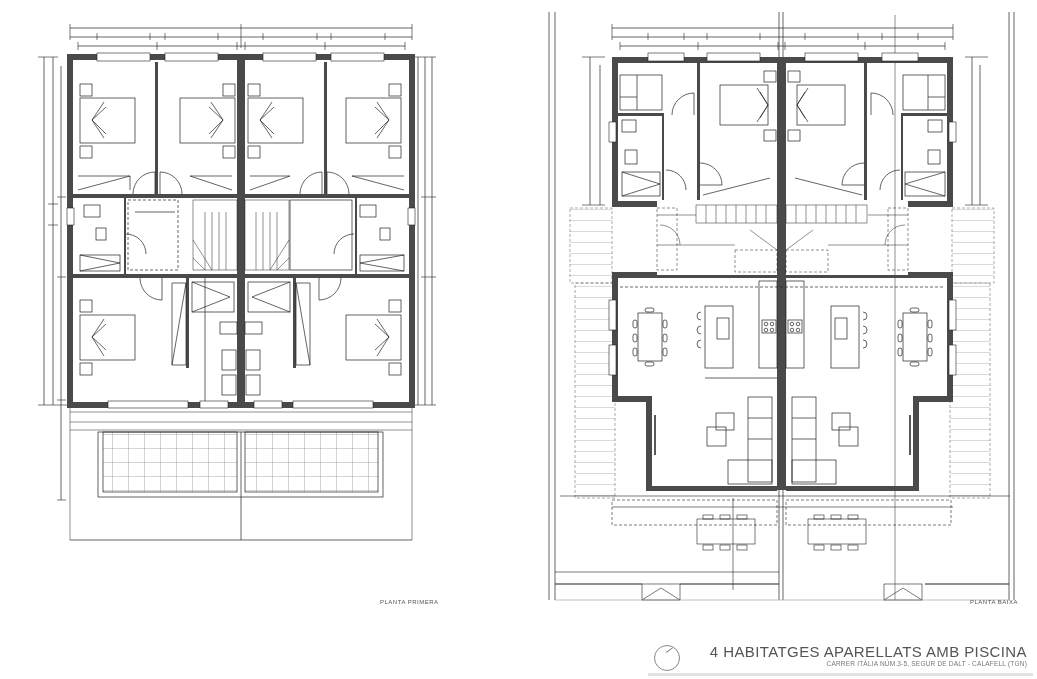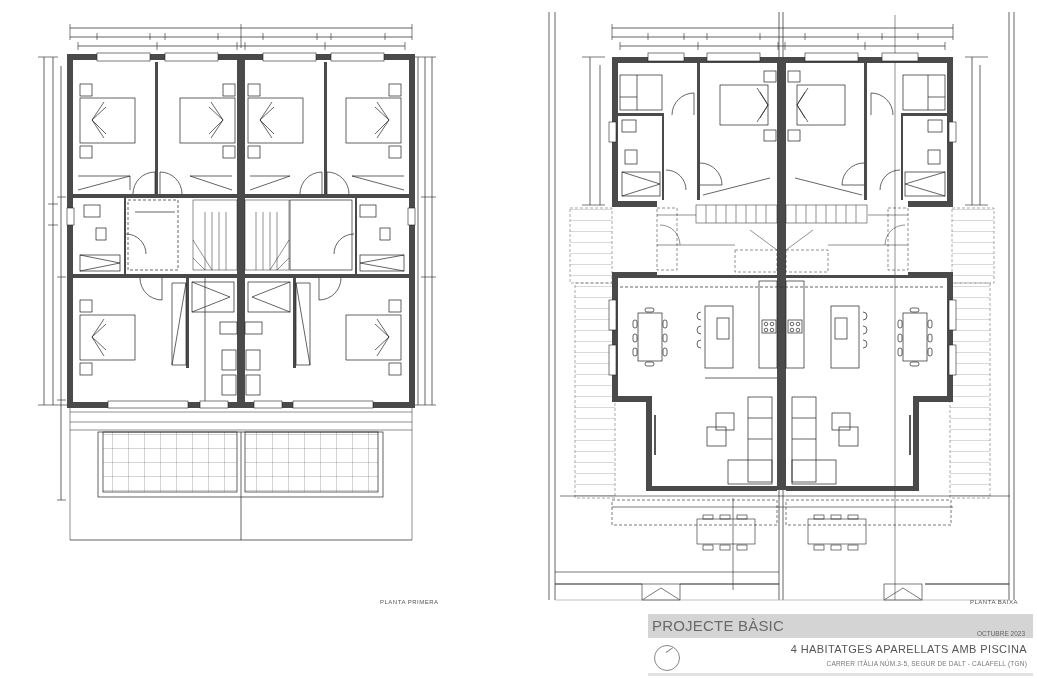--- a/index.html
+++ b/index.html
@@ -5,21 +5,21 @@
   html, body { margin: 0; padding: 0; background: #ffffff; }
   body { width: 1037px; height: 679px; position: relative; overflow: hidden; font-family: "Liberation Sans", sans-serif; }
   svg.plan { position: absolute; left: 0; top: 0; }
   .plan-label { position: absolute; font-family: "Liberation Sans", sans-serif; font-size: 6px; color: #555; letter-spacing: 0.5px; }
   .titleblock { position: absolute; left: 648px; top: 614px; width: 385px; height: 62px; }
   .tb-head { position: absolute; left: 0; top: 0; width: 385px; height: 24px; background: #d4d4d4; }
   .tb-title { position: absolute; left: 4px; top: 3px; font-size: 15px; color: #6a6a6a; letter-spacing: 0.2px; }
   .tb-date { position: absolute; right: 8px; top: 16px; font-size: 6.5px; color: #666; }
   .tb-compass { position: absolute; left: 6px; top: 31px; width: 24px; height: 24px; border: 1px solid #888; border-radius: 50%; }
   .tb-compass::after { content: ""; position: absolute; left: 11px; top: 6px; width: 8px; height: 1px; background: #888; transform: rotate(-35deg); transform-origin: left center; }
-  .tb-sub { position: absolute; right: 6px; top: 29px; font-size: 11px; color: #555; letter-spacing: 0.4px; }
+  .tb-sub { position: absolute; right: 6px; top: 29px; font-size: 15px; color: #555; letter-spacing: 0.4px; }
   .tb-addr { position: absolute; right: 6px; top: 46px; font-size: 6.5px; color: #777; letter-spacing: 0.2px; }
   .tb-line { position: absolute; left: 0; right: 0; bottom: 0; height: 3px; background: #e2e2e2; }
 </style>
 </head>
 <body>
 
 <svg class="plan" width="1037" height="679" viewBox="0 0 1037 679" xmlns="http://www.w3.org/2000/svg">
   <defs>
     <pattern id="grid" width="16" height="14" patternUnits="userSpaceOnUse">
       <path d="M16 0 L0 0 0 14" fill="none" stroke="#555" stroke-width="0.5"></path>
@@ -454,21 +454,17 @@
         <path d="M884 600 L903 588 L922 600"></path>
       <line x1="555" y1="600" x2="1009" y2="600" stroke="#999"></line>
     </g>
   </g>
 </svg>
 
 <div class="plan-label" style="left:380px; top:599px;">PLANTA PRIMERA</div>
 <div class="plan-label" style="left:970px; top:599px;">PLANTA BAIXA</div>
 
 <div class="titleblock">
-  <div class="tb-head">
-    <div class="tb-title">PROJECTE BÀSIC</div>
-    <div class="tb-date">OCTUBRE 2023</div>
-  </div>
   <div class="tb-compass"></div>
   <div class="tb-sub">4 HABITATGES APARELLATS AMB PISCINA</div>
   <div class="tb-addr">CARRER ITÀLIA NÚM.3-5, SEGUR DE DALT - CALAFELL (TGN)</div>
   <div class="tb-line"></div>
 </div>
 
 </body></html>

